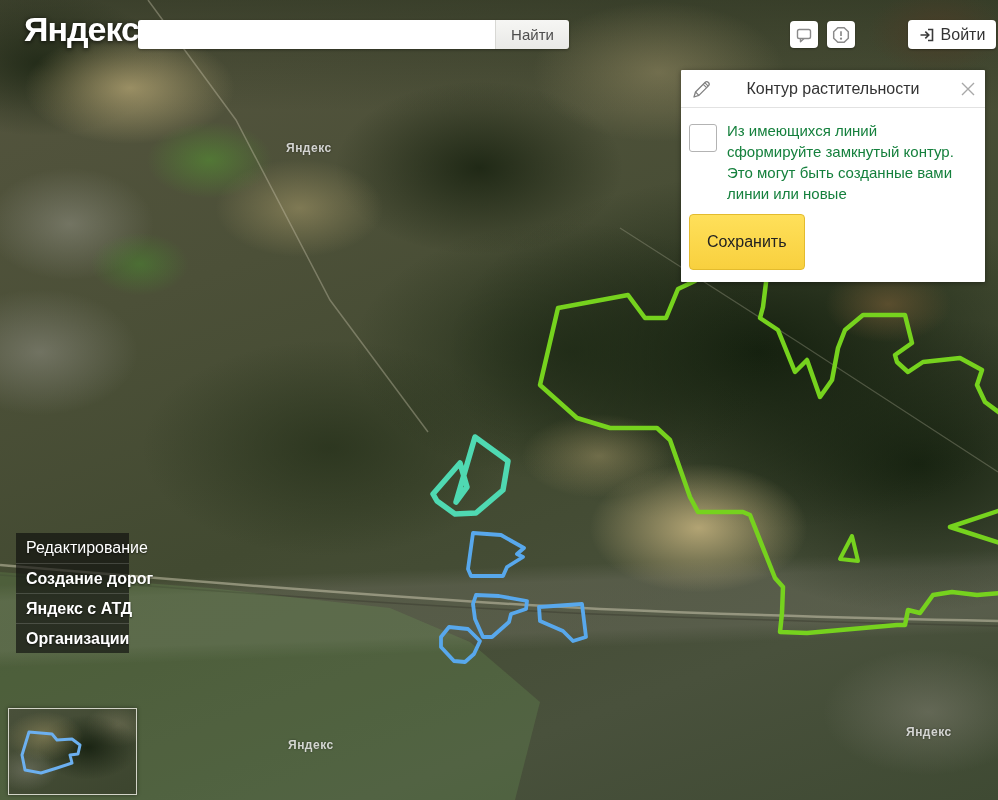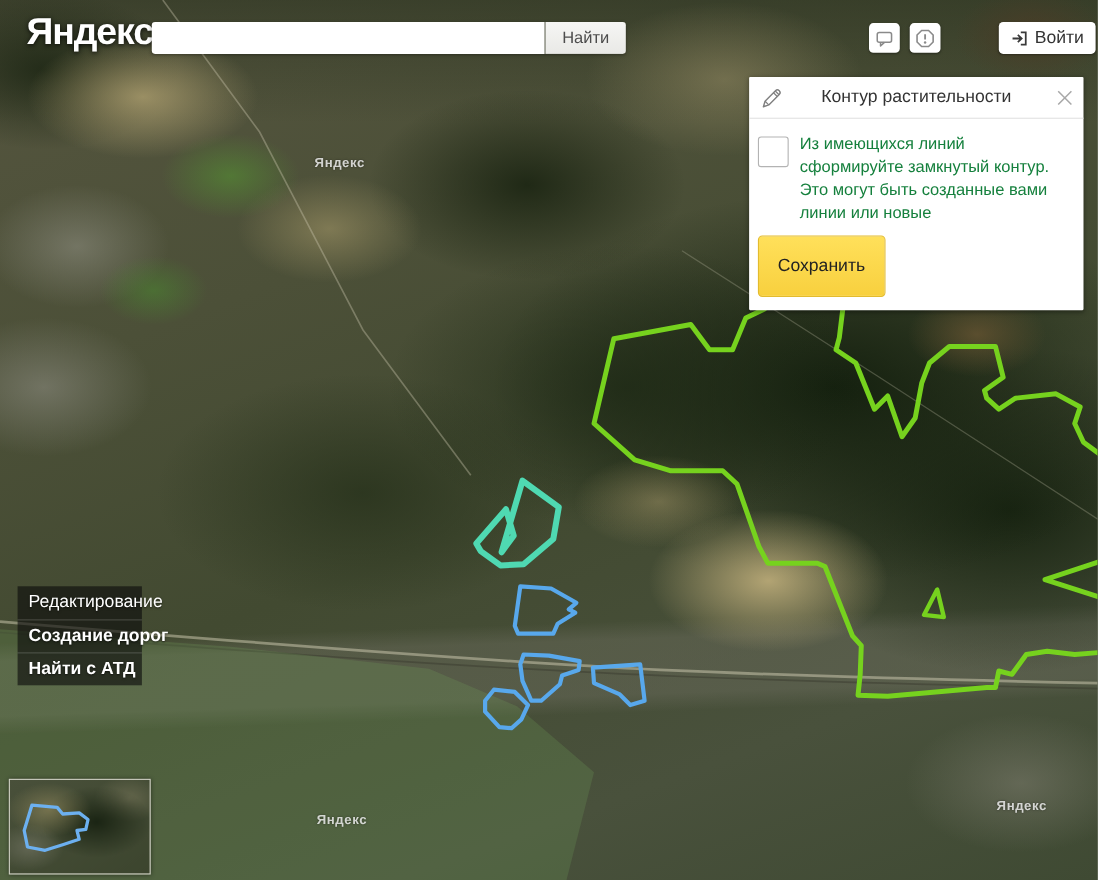--- a/index.html
+++ b/index.html
@@ -162,21 +162,22 @@
         <div class="checkbox"></div>
         <div class="desc">Из имеющихся линий сформируйте замкнутый контур. Это могут быть созданные вами линии или новые</div>
       </div>
       <button class="savebtn">Сохранить</button>
     </div>
   </div>
 
   <nav class="sidemenu">
     <div class="menu-item">Редактирование</div>
     <div class="menu-item">Создание дорог</div>
-    <div class="menu-item">Найти с АТД</div>
+    <div class="menu-item">Яндекс с АТД</div>
+    <div class="menu-item">Организации</div>
   </nav>
 
   <div class="minimap">
     <svg width="129" height="87" viewBox="0 0 129 87">
       <path d="M20,23 L43,25 L48,31 L63,30 L71,36 L69,45 L61,46 L63,54 L48,59 L32,64 L16,61 L13,46 Z" stroke-width="3" fill="none" stroke-linejoin="round" stroke="#6cb0f0"></path>
     </svg>
   </div>
 
 </div>
 

